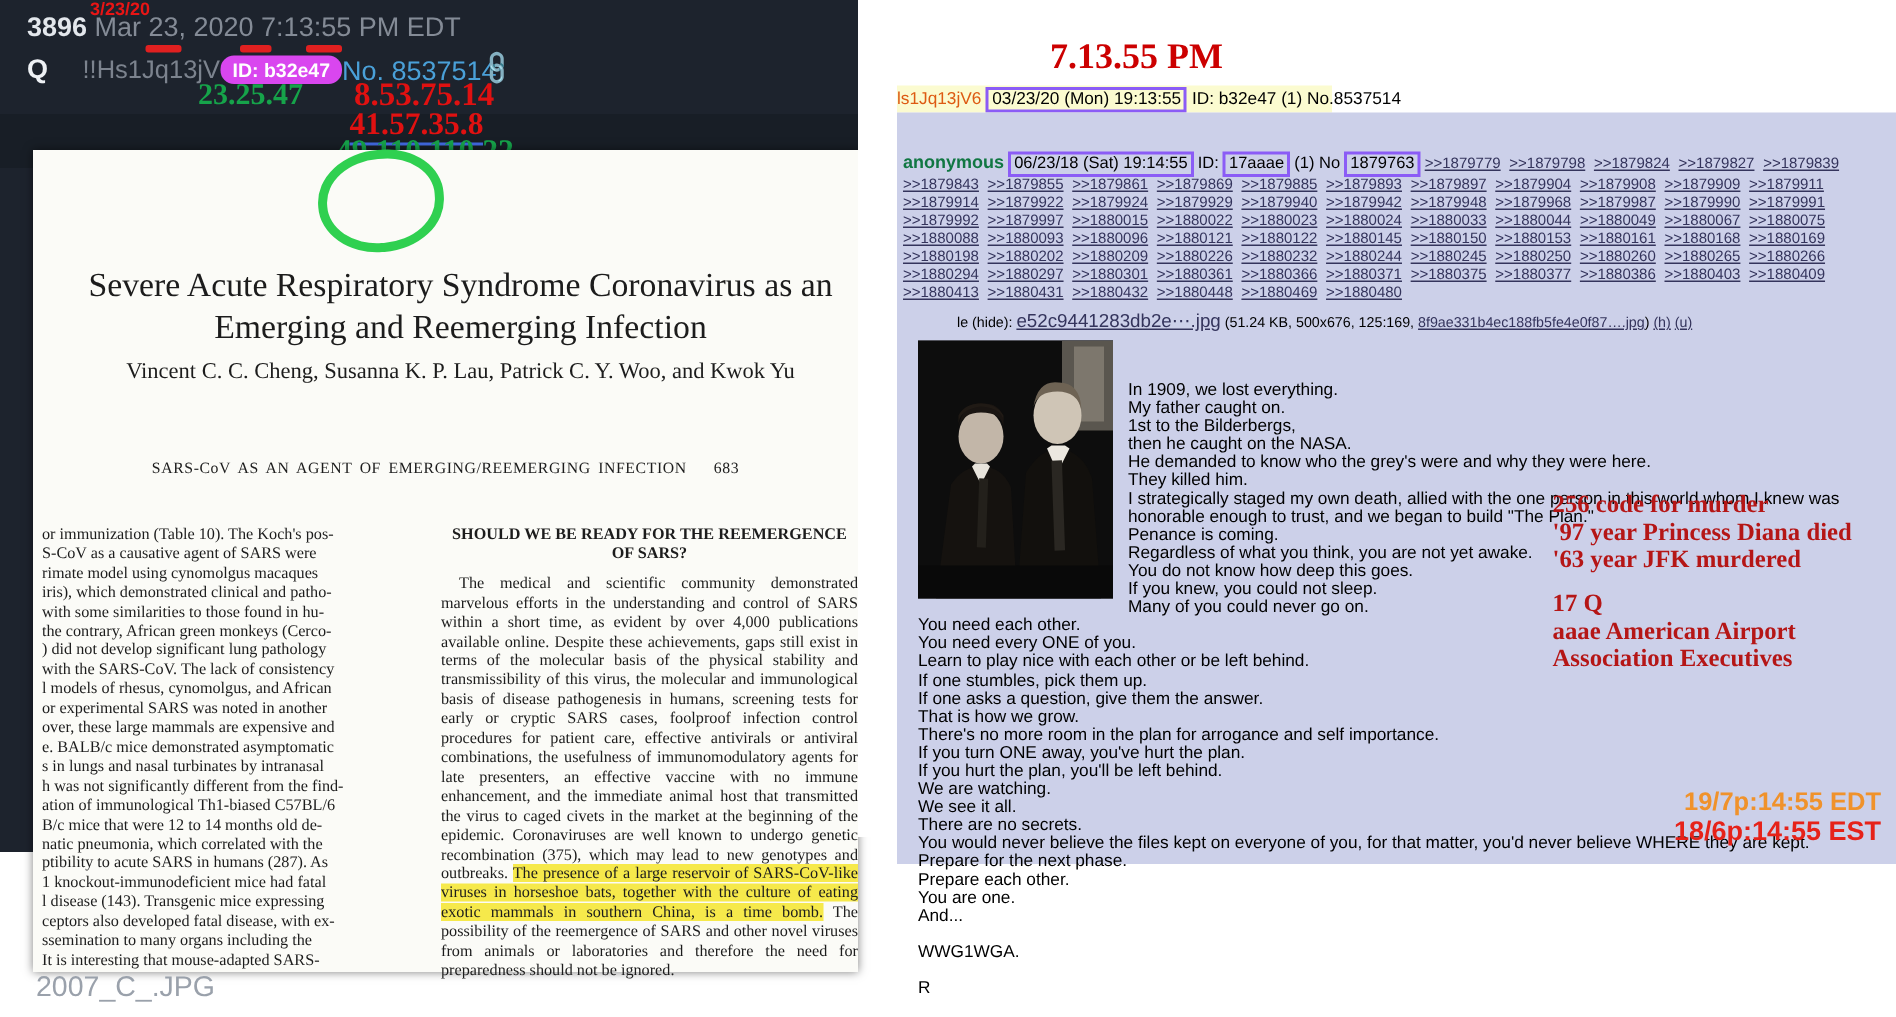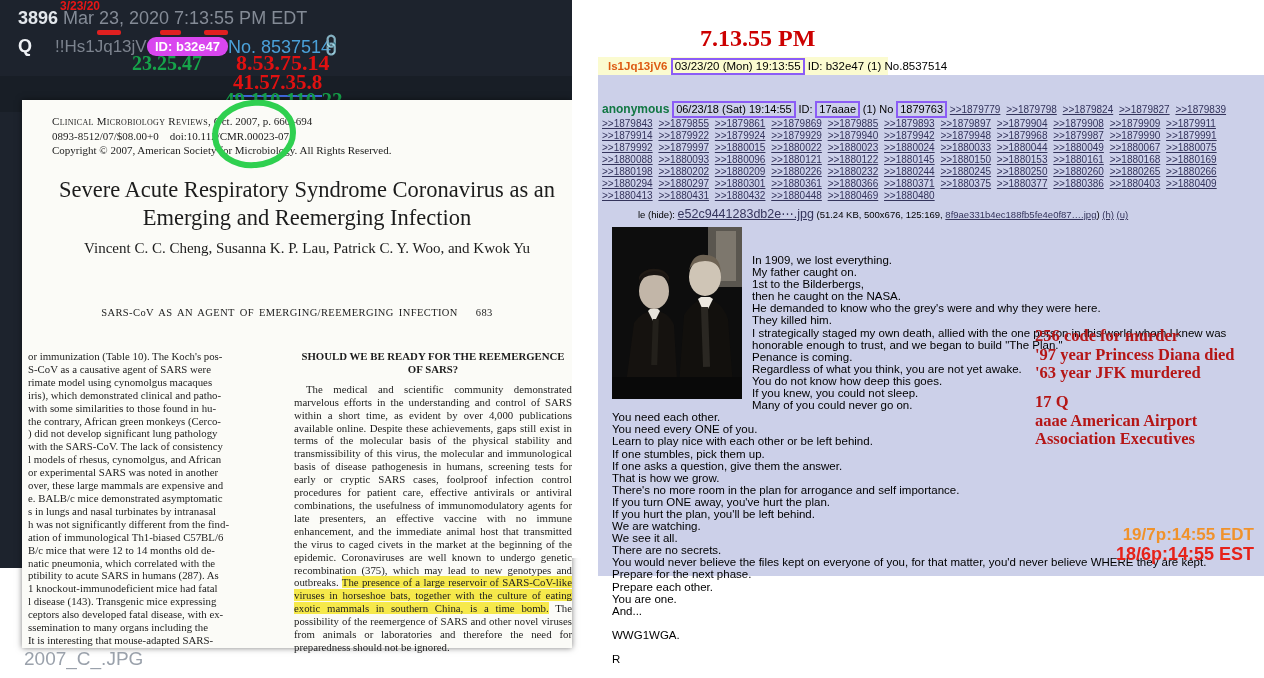--- a/index.html
+++ b/index.html
@@ -53,21 +53,21 @@
   .col-right .col-head { text-align:center; font-weight:bold; margin:0 0 7px 0; }
   .col-right p { margin:0; text-indent:12px; }
   mark.hl { background:#f6e94b; color:inherit; padding:0; }
   .scan-filename { position:absolute; left:24px; top:648px; color:#9aa1ab; font-size:19px; }
   
   .right-panel { position:absolute; left:572px; top:16px; width:692px; height:542px; background:#ffffff; }
   .big-time { position:absolute; left:128px; top:9px; color:#cc0000;
               font-family:"Liberation Serif", serif; font-size:24px; font-weight:bold; }
   .q-header-bar { position:absolute; left:26px; top:41px; width:290px; height:18px; background:#fbfbd0; }
   .q-header-text { position:absolute; left:26px; top:42px; font-size:11.5px; white-space:nowrap; color:#000; }
-  .q-trip { color:#dd5a12; font-weight:bold;margin-left:10px; }
+  .q-trip { color:#dd5a12; font-weight:normal; }
   .redbox { border:2px solid #8b5cf6; padding:0 2px; display:inline-block; line-height:13px; }
   .post-block { position:absolute; left:26px; top:59px; width:666px; height:501px; background:#ccd0e9; }
   .anon-flow { padding:3px 4px 0 4px; font-size:10px; line-height:12px; color:#000; }
   .anon-name { color:#117743; font-weight:bold; font-size:12px; }
   .anon-box { font-size:11px;margin-top:23px; }
   .reply-link { color:#34345c; text-decoration:underline; margin-right:3px; white-space:nowrap; }
   .file-line { padding:4px 4px 2px 4px; font-size:9.5px; color:#000;margin-left:36px; }
   .file-link { color:#34345c; text-decoration:underline; }
   .file-main { font-size:12.5px; }
   .post-content { position:relative; padding:3px 8px 0 14px; font-size:11.5px; line-height:12.1px; color:#000; }
@@ -99,25 +99,20 @@
   <div class="id-pill">ID: b32e47</div>
   <a class="post-no-link" href="#">No. 8537514</a>
   <span class="link-icon">🔗</span>
 
   <div class="ann ann-green a1">23.25.47</div>
   <div class="ann ann-red a2">8.53.75.14</div>
   <div class="ann ann-red a3">41.57.35.8</div>
   <div class="ann ann-green a4">49.110.110.22</div>
 
   <div class="paper">
-    <div class="paper-header">
-      <div><span class="journal-name">Clinical Microbiology Reviews,</span><span> Oct. 2007, p. 660–694</span></div>
-      <div>0893-8512/07/$08.00+0 doi:10.112/CMR.00023-07</div>
-      <div>Copyright © 2007, American Society for Microbiology. All Rights Reserved.</div>
-    </div>
     <div class="green-circle"></div>
     <div class="paper-title">Severe Acute Respiratory Syndrome Coronavirus as an Emerging and Reemerging Infection</div>
     <div class="paper-authors">Vincent C. C. Cheng, Susanna K. P. Lau, Patrick C. Y. Woo, and Kwok Yu</div>
     <div class="running-head">
       <span>SARS-CoV AS AN AGENT OF EMERGING/REEMERGING INFECTION</span><span class="pagenum">683</span>
     </div>
     <div class="col-left">or immunization (Table 10). The Koch's pos-
 S-CoV as a causative agent of SARS were
 rimate model using cynomolgus macaques
 iris), which demonstrated clinical and patho-

